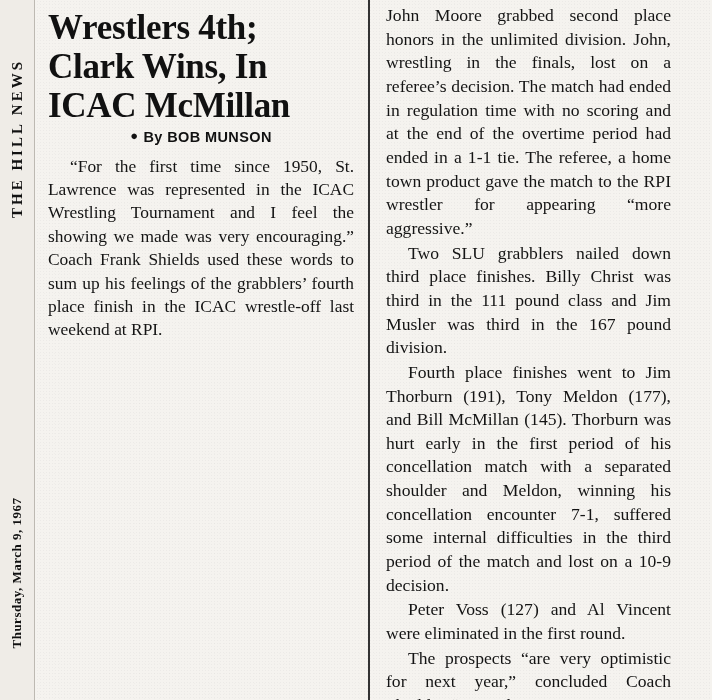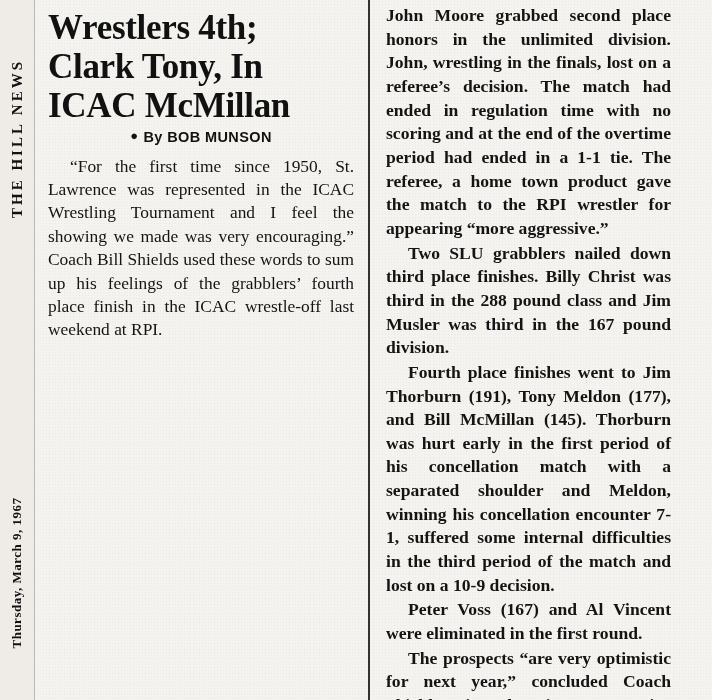--- a/index.html
+++ b/index.html
@@ -73,21 +73,20 @@
     overflow: hidden;
   }
   #col-left {
     width: 336px;
     padding: 2px 14px 0 14px;
     border-right: 2px solid #333;
   }
   #col-right {
     width: 304px;
     padding: 4px 3px 0 16px;
-    font-weight: bold;
   }
 
   
   #headline {
     font-family: "Liberation Serif", serif;
     font-weight: bold;
     font-size: 35px;
     line-height: 1.12;
     letter-spacing: -0.3px;
     margin: 6px 0 2px 0;
@@ -146,36 +145,36 @@
     <div class="vtext" id="rail-top">THE HILL NEWS</div>
     <div class="vtext" id="rail-bottom">Thursday, March 9, 1967</div>
   </div>
 
   <div id="cols">
 
     <div class="col" id="col-left">
 
       <h1 id="headline">
         <span class="hl">Wrestlers 4th;</span>
-        <span class="hl">Clark Tony, In</span>
+        <span class="hl">Clark Wins, In</span>
         <span class="hl">ICAC McMillan</span>
       </h1>
 
       <div id="byline">
         <span class="bullet">●</span><span>By BOB MUNSON</span>
       </div>
 
-      <p class="para first">“For the first time since 1950, St. Lawrence was represented in the ICAC Wrestling Tournament and I feel the showing we made was very encouraging.” Coach Bill Shields used these words to sum up his feelings of the grabblers’ fourth place finish in the ICAC wrestle-off last weekend at RPI.</p>
+      <p class="para first">“For the first time since 1950, St. Lawrence was represented in the ICAC Wrestling Tournament and I feel the showing we made was very encouraging.” Coach Frank Shields used these words to sum up his feelings of the grabblers’ fourth place finish in the ICAC wrestle-off last weekend at RPI.</p>
 
     </div>
 
     <div class="col" id="col-right">
 
       <p class="para nofirst">John Moore grabbed second place honors in the unlimited division. John, wrestling in the finals, lost on a referee’s decision. The match had ended in regulation time with no scoring and at the end of the overtime period had ended in a 1-1 tie. The referee, a home town product gave the match to the RPI wrestler for appearing “more aggressive.”</p>
-      <p class="para">Two SLU grabblers nailed down third place finishes. Billy Christ was third in the 288 pound class and Jim Musler was third in the 167 pound division.</p>
+      <p class="para">Two SLU grabblers nailed down third place finishes. Billy Christ was third in the 111 pound class and Jim Musler was third in the 167 pound division.</p>
       <p class="para">Fourth place finishes went to Jim Thorburn (191), Tony Meldon (177), and Bill McMillan (145). Thorburn was hurt early in the first period of his concellation match with a separated shoulder and Meldon, winning his concellation encounter 7-1, suffered some internal difficulties in the third period of the match and lost on a 10-9 decision.</p>
-      <p class="para">Peter Voss (167) and Al Vincent were eliminated in the first round.</p>
+      <p class="para">Peter Voss (127) and Al Vincent were eliminated in the first round.</p>
       <p class="para">The prospects “are very optimistic for next year,” concluded Coach Shields, “since there is not one senior on the team; it appears we are back in the wrestling business.”</p>
 
     </div>
 
   </div>
 </div>
 
 </body></html>

